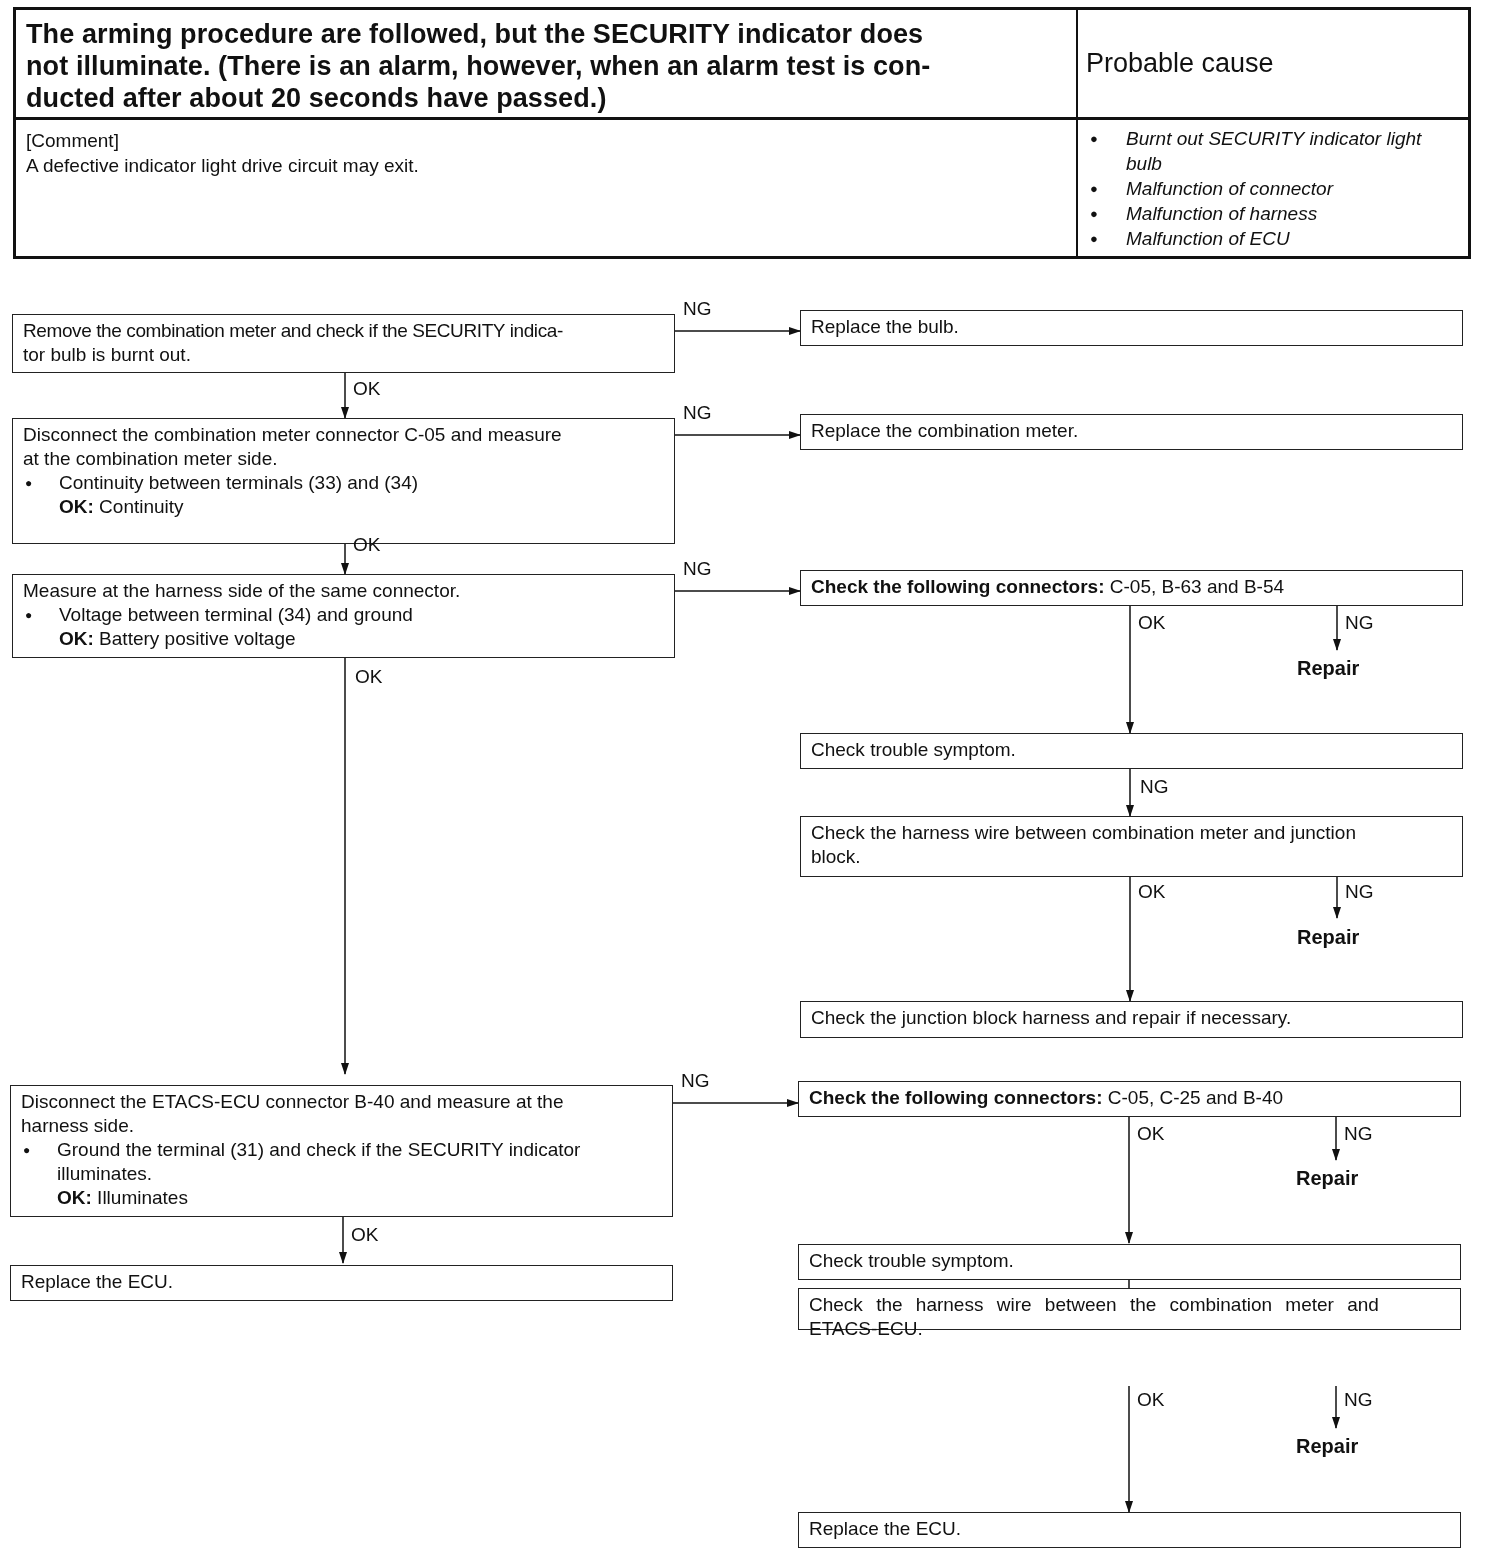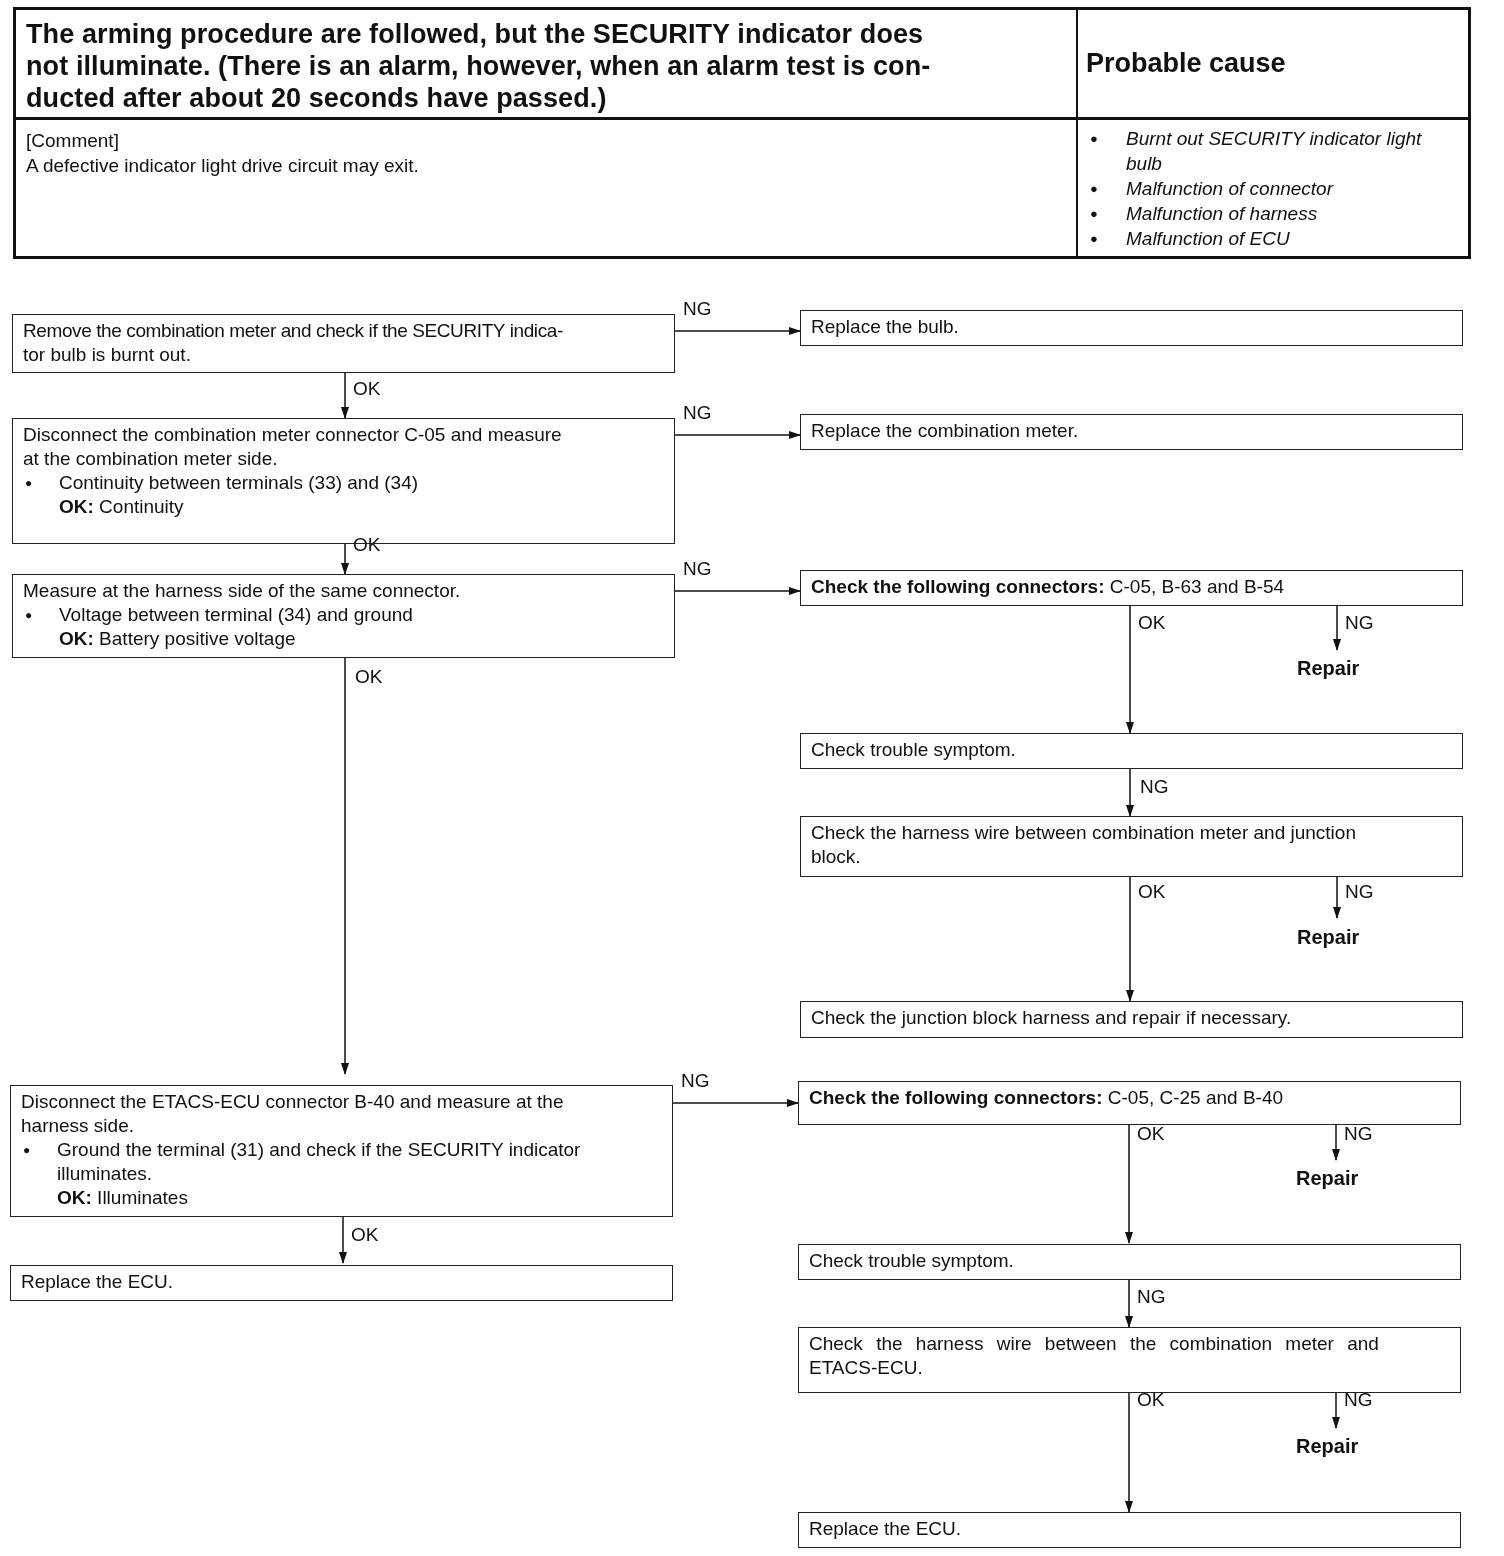--- a/index.html
+++ b/index.html
@@ -1,20 +1,20 @@
 <!DOCTYPE html>
 <html><head>
 <meta charset="utf-8">
 <style>
   html, body { margin:0; padding:0; background:#ffffff; }
   body { width:1504px; height:1556px; position:relative; font-family:"Liberation Sans", sans-serif; color:#111; overflow:hidden; }
   .hdr-table { position:absolute; left:13px; top:7px; width:1458px; height:252px; border:3px solid #111; box-sizing:border-box; }
   .hdr-cell { position:absolute; box-sizing:border-box; }
   .hdr-title { left:0; top:0; width:1062px; height:110px; border-right:2px solid #111; border-bottom:3px solid #111; padding:8px 10px; font-weight:bold; font-size:27px; line-height:32px; letter-spacing:0.1px; }
-  .hdr-cause-h { left:1062px; top:0; right:0; height:110px; border-bottom:3px solid #111; padding:7px 8px; font-weight:bold; font-size:27px; display:flex; align-items:center; }
+  .hdr-cause-h { left:1062px; top:0; right:0; height:110px; border-bottom:3px solid #111; padding:7px 8px; font-weight:normal; font-size:27px; display:flex; align-items:center; }
   .hdr-comment { left:0; top:110px; width:1062px; bottom:0; border-right:2px solid #111; padding:8px 10px; font-size:19px; line-height:25px; }
   .hdr-causes { left:1062px; top:110px; right:0; bottom:0; padding:6px 6px; font-size:19px; line-height:25px; }
   .hdr-causes ul { list-style:none; margin:0; padding:0; }
   .hdr-causes li { position:relative; padding-left:42px;font-style:italic; }
   .hdr-causes li::before { content:"●"; position:absolute; left:6px; top:0; font-size:13px; }
 
   .box { position:absolute; border:1.5px solid #222; box-sizing:border-box; padding:4px 10px; font-size:19px; line-height:24px; background:#fff; }
   .box .bl { display:block; }
   .box .bullet { position:relative; padding-left:36px; display:block; }
   .box .bullet::before { content:"●"; position:absolute; left:2px; font-size:12px; }
@@ -129,31 +129,31 @@
 <div class="box" style="left:10px; top:1085px; width:663px; height:132px;">
   <span class="bl">Disconnect the ETACS-ECU connector B-40 and measure at the</span>
   <span class="bl">harness side.</span>
   <span class="bullet"><span>Ground the terminal (31) and check if the SECURITY indicator</span><br><span>illuminates.</span></span>
   <span class="okline"><span class="b">OK:</span> <span>Illuminates</span></span>
 </div>
 <div class="lbl" style="left:681px; top:1070px;">NG</div>
 <div class="lbl" style="left:351px; top:1224px;">OK</div>
 <div class="box" style="left:10px; top:1265px; width:663px; height:36px;">Replace the ECU.</div>
 
-<div class="box" style="left:798px; top:1081px; width:663px; height:44px;">
+<div class="box" style="left:798px; top:1081px; width:663px; height:36px;">
   <span class="b">Check the following connectors:</span><span> C-05, C-25 and B-40</span>
 </div>
 <div class="lbl" style="left:1137px; top:1123px;">OK</div>
 <div class="lbl" style="left:1344px; top:1123px;">NG</div>
 <div class="repair" style="left:1296px; top:1167px;">Repair</div>
 
 <div class="box" style="left:798px; top:1244px; width:663px; height:36px;">Check trouble symptom.</div>
 <div class="lbl" style="left:1137px; top:1286px;">NG</div>
 
-<div class="box" style="left:798px; top:1327px; width:663px; height:66px;">
+<div class="box" style="left:798px; top:1288px; width:663px; height:42px;">
   <span class="bl" style="word-spacing:8px">Check the harness wire between the combination meter and</span>
   <span class="bl">ETACS-ECU.</span>
 </div>
 <div class="lbl" style="left:1137px; top:1389px;">OK</div>
 <div class="lbl" style="left:1344px; top:1389px;">NG</div>
 <div class="repair" style="left:1296px; top:1435px;">Repair</div>
 
 <div class="box" style="left:798px; top:1512px; width:663px; height:36px;">Replace the ECU.</div>
 
 </body></html>

